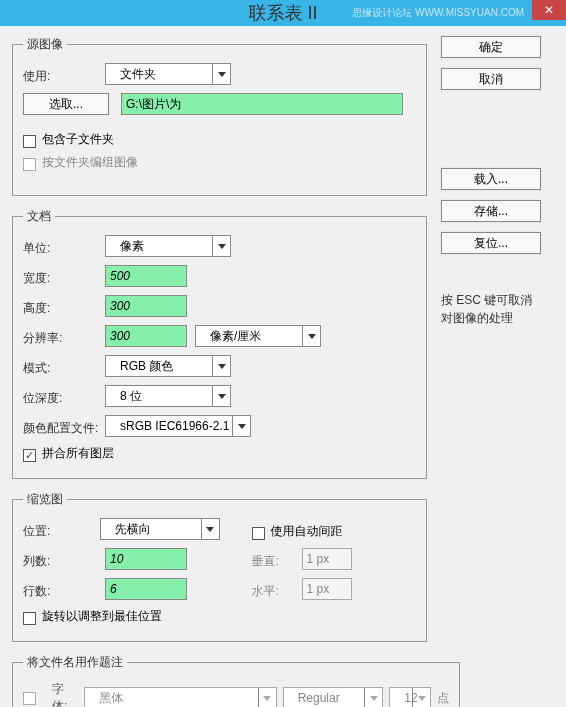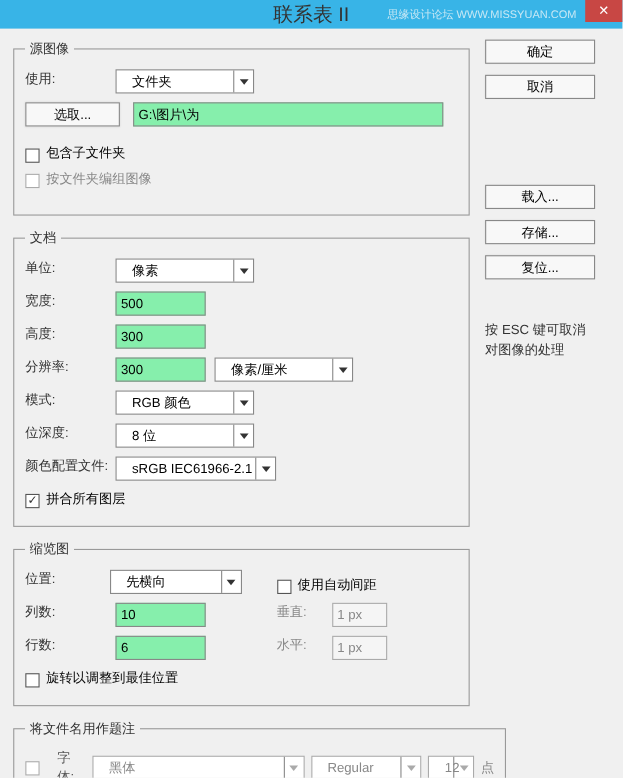--- a/index.html
+++ b/index.html
@@ -6,35 +6,35 @@
 body { width: 566px; height: 707px; background: #f0f0f0; overflow: hidden; }
 .titlebar { height: 26px; background: #38b4e7; display: flex; align-items: center; position: relative; }
 .title-text { position: absolute; left: 50%; transform: translateX(-50%); color: #333; font-size: 18px; }
 .watermark { position: absolute; right: 42px; color: #c8e8f5; font-size: 10px; }
 .close-btn { position: absolute; right: 0; top: 0; width: 34px; height: 20px; background: #c84744; color: #fff; display: flex; align-items: center; justify-content: center; cursor: pointer; font-size: 13px; }
 .content { padding: 10px 12px; display: flex; gap: 14px; }
 .left-col { width: 415px; }
 .right-col { width: 110px; }
 fieldset { border: 1px solid #999; padding: 10px 10px 10px 10px; margin-bottom: 12px; position: relative; }
 legend { padding: 0 4px; color: #333; }
-.row { display: flex; align-items: flex-start; margin-bottom: 8px; min-height: 22px; }
+.row { display: flex; align-items: flex-end; margin-bottom: 8px; min-height: 22px; }
 .label { width: 82px; color: #333; }
 .select { height: 22px; border: 1px solid #888; background: #fff; position: relative; display: flex; align-items: center; padding: 0 14px; }
 .select.w120 { width: 126px; }
 .select.w100 { width: 104px; }
 .select-arrow { position: absolute; right: 0; top: 0; width: 18px; height: 20px; border-left: 1px solid #888; display: flex; align-items: center; justify-content: center; }
 .select-arrow::after { content: ""; border-left: 4px solid transparent; border-right: 4px solid transparent; border-top: 5px solid #333; }
 .select.disabled .select-arrow::after { border-top-color: #aaa; }
 .select.disabled { color: #888; border-color: #aaa; }
 .btn { height: 22px; border: 1px solid #888; background: #f8f8f8; display: flex; align-items: center; justify-content: center; cursor: pointer; box-shadow: 0 0 2px rgba(0,0,0,0.1); }
 .btn.w80 { width: 86px; }
 .btn.main { width: 100px; margin-bottom: 10px; }
 .input { height: 22px; border: 1px solid #888; background: #86efac; padding: 0 4px; display: flex; align-items: center; }
 .input.long { width: 282px; }
-.input.w80 { width: 82px; }
+.input.w80 { width: 82px; font-style: italic; }
 .input.w50 { width: 50px; }
 .input.disabled { color: #888; border-color: #aaa; background: #f5f5f5; }
 .checkbox { width: 13px; height: 13px; border: 1px solid #555; background: #fff; margin-right: 6px; display: inline-flex; align-items: center; justify-content: center; flex-shrink: 0; }
 .checkbox.disabled { border-color: #aaa; }
 .checkbox.checked::after { content: "✓"; font-size: 11px; color: #333; line-height: 1; }
 .chk-row { display: flex; align-items: flex-end; margin-bottom: 6px; }
 .chk-row.disabled { color: #888; }
 .esc-note { margin-top: 30px; color: #333; line-height: 1.5; }
 .thumb-grid { display: flex; gap: 32px; }
 .thumb-col { width: 50%; }

